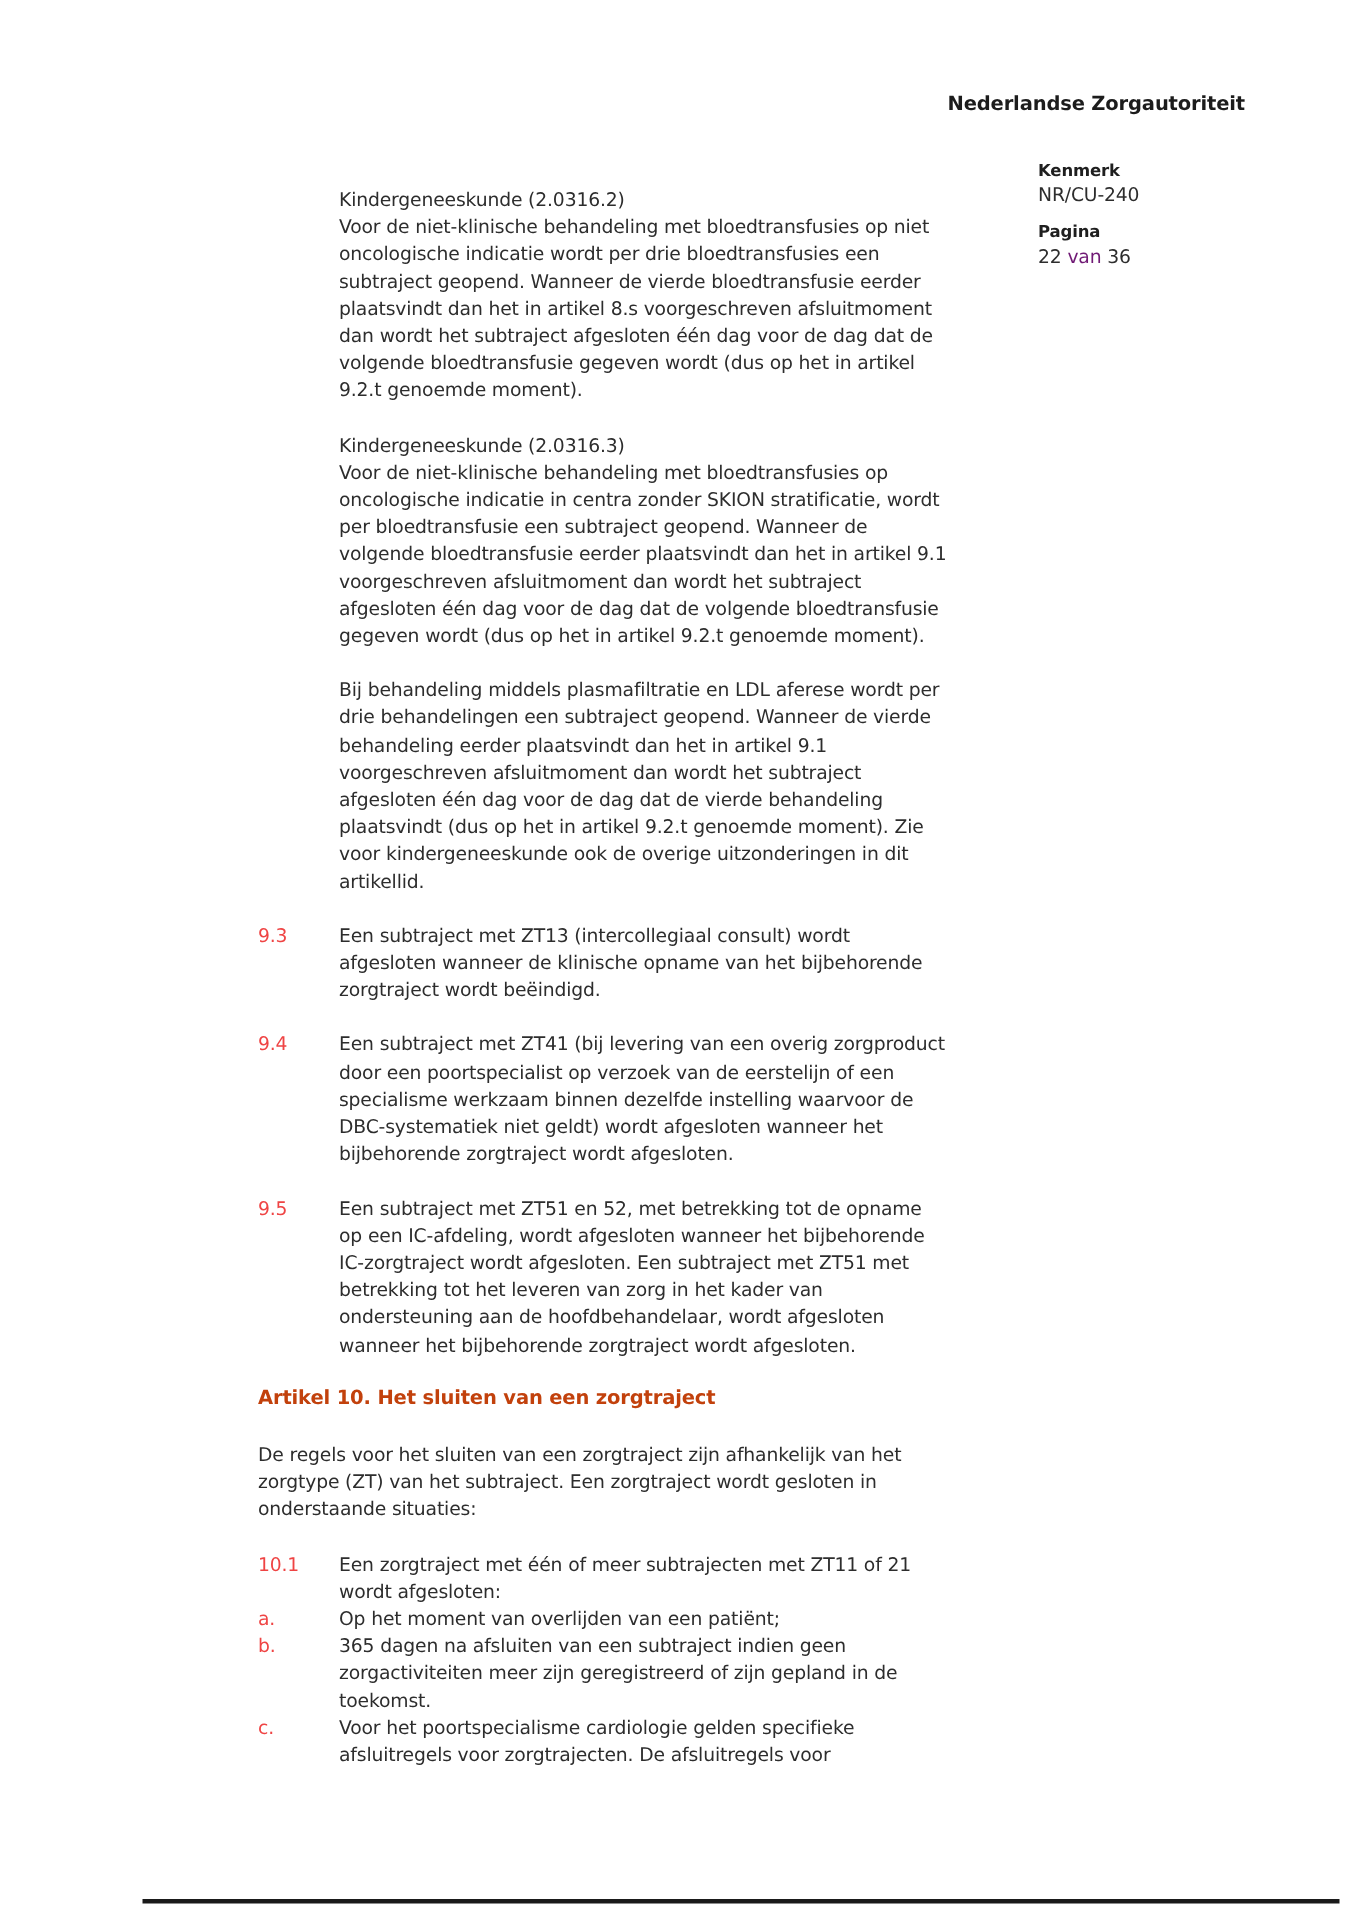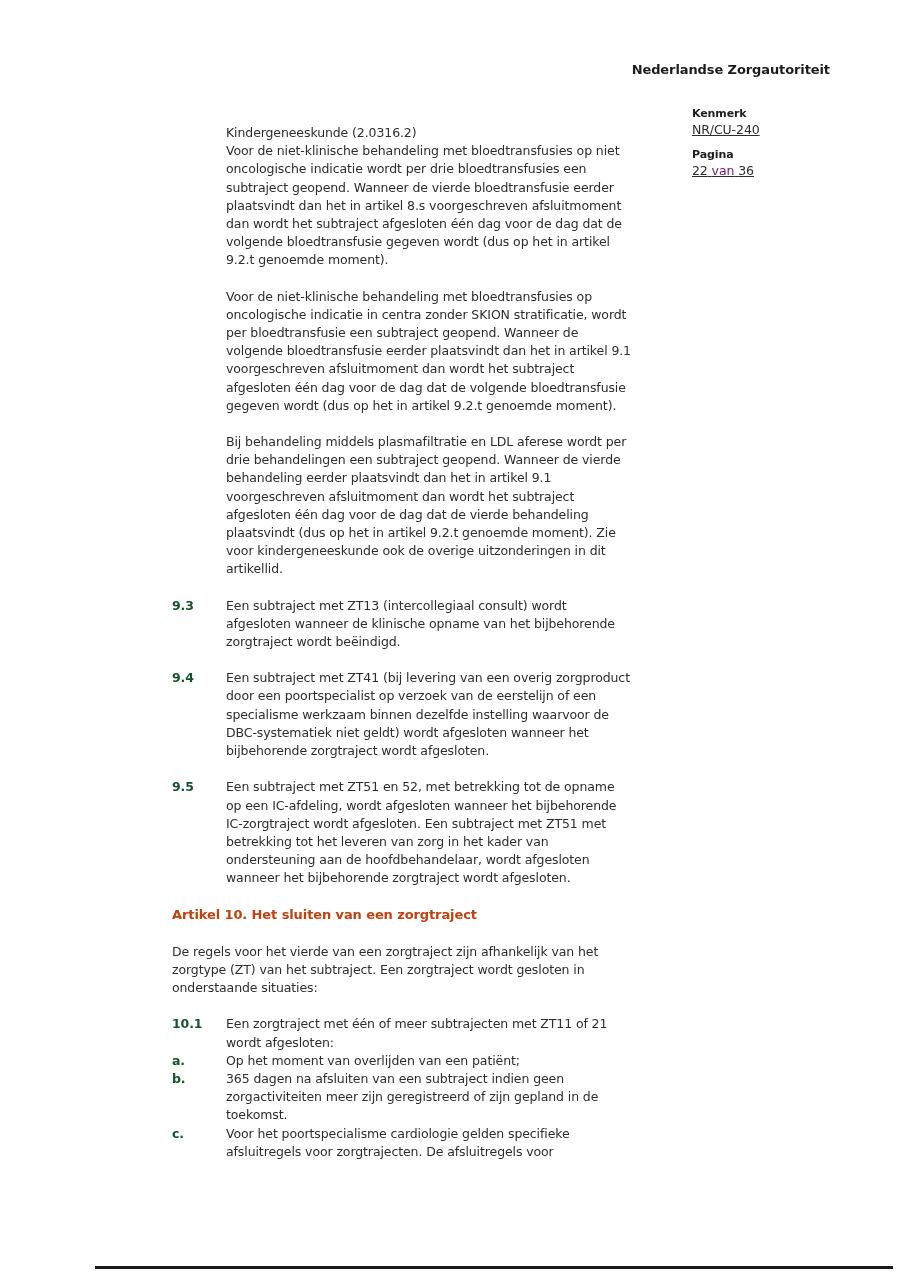--- a/index.html
+++ b/index.html
@@ -35,21 +35,20 @@
   }
   .meta .label {
     font-size: 11px;
     font-weight: bold;
     color: #1f1f1f;
     margin-bottom: 2px;
   }
   .meta .value {
     color: #2d2d2d;
     margin-bottom: 11px;
-    text-decoration: underline;
   }
   .meta .muted {
     color: #701a75;
   }
   .body-col {
     position: absolute;
     left: 172px;
     top: 108px;
     width: 560px;
     font-size: 12.5px;
@@ -64,22 +63,22 @@
     margin: 16px 0 18px 54px;
   }
   .item {
     position: relative;
     margin: 0 0 18px 0;
   }
   .item .num {
     position: absolute;
     left: 0;
     top: 0;
-    font-weight: bold;
-    color: #14532d;
+    font-weight: normal;
+    color: #ef4444;
   }
   .item .itext {
     margin-left: 54px;
   }
   .article-heading {
     font-size: 13px;
     font-weight: bold;
     color: #c2410c;
     margin: 0 0 19px 0;
   }
@@ -119,20 +118,21 @@
       <div class="pre">Voor de niet-klinische behandeling met bloedtransfusies op niet
 oncologische indicatie wordt per drie bloedtransfusies een
 subtraject geopend. Wanneer de vierde bloedtransfusie eerder
 plaatsvindt dan het in artikel 8.s voorgeschreven afsluitmoment
 dan wordt het subtraject afgesloten één dag voor de dag dat de
 volgende bloedtransfusie gegeven wordt (dus op het in artikel
 9.2.t genoemde moment).</div>
     </div>
 
     <div class="para">
+      <div class="pre">Kindergeneeskunde (2.0316.3)</div>
       <div class="pre">Voor de niet-klinische behandeling met bloedtransfusies op
 oncologische indicatie in centra zonder SKION stratificatie, wordt
 per bloedtransfusie een subtraject geopend. Wanneer de
 volgende bloedtransfusie eerder plaatsvindt dan het in artikel 9.1
 voorgeschreven afsluitmoment dan wordt het subtraject
 afgesloten één dag voor de dag dat de volgende bloedtransfusie
 gegeven wordt (dus op het in artikel 9.2.t genoemde moment).</div>
     </div>
 
     <div class="para">
@@ -167,21 +167,21 @@
       <div class="itext pre">Een subtraject met ZT51 en 52, met betrekking tot de opname
 op een IC-afdeling, wordt afgesloten wanneer het bijbehorende
 IC-zorgtraject wordt afgesloten. Een subtraject met ZT51 met
 betrekking tot het leveren van zorg in het kader van
 ondersteuning aan de hoofdbehandelaar, wordt afgesloten
 wanneer het bijbehorende zorgtraject wordt afgesloten.</div>
     </div>
 
     <div class="article-heading pre">Artikel 10. Het sluiten van een zorgtraject</div>
 
-    <div class="intro pre">De regels voor het vierde van een zorgtraject zijn afhankelijk van het
+    <div class="intro pre">De regels voor het sluiten van een zorgtraject zijn afhankelijk van het
 zorgtype (ZT) van het subtraject. Een zorgtraject wordt gesloten in
 onderstaande situaties:</div>
 
     <div class="item tight">
       <span class="num">10.1</span>
       <div class="itext pre">Een zorgtraject met één of meer subtrajecten met ZT11 of 21
 wordt afgesloten:</div>
     </div>
 
     <div class="item tight">

